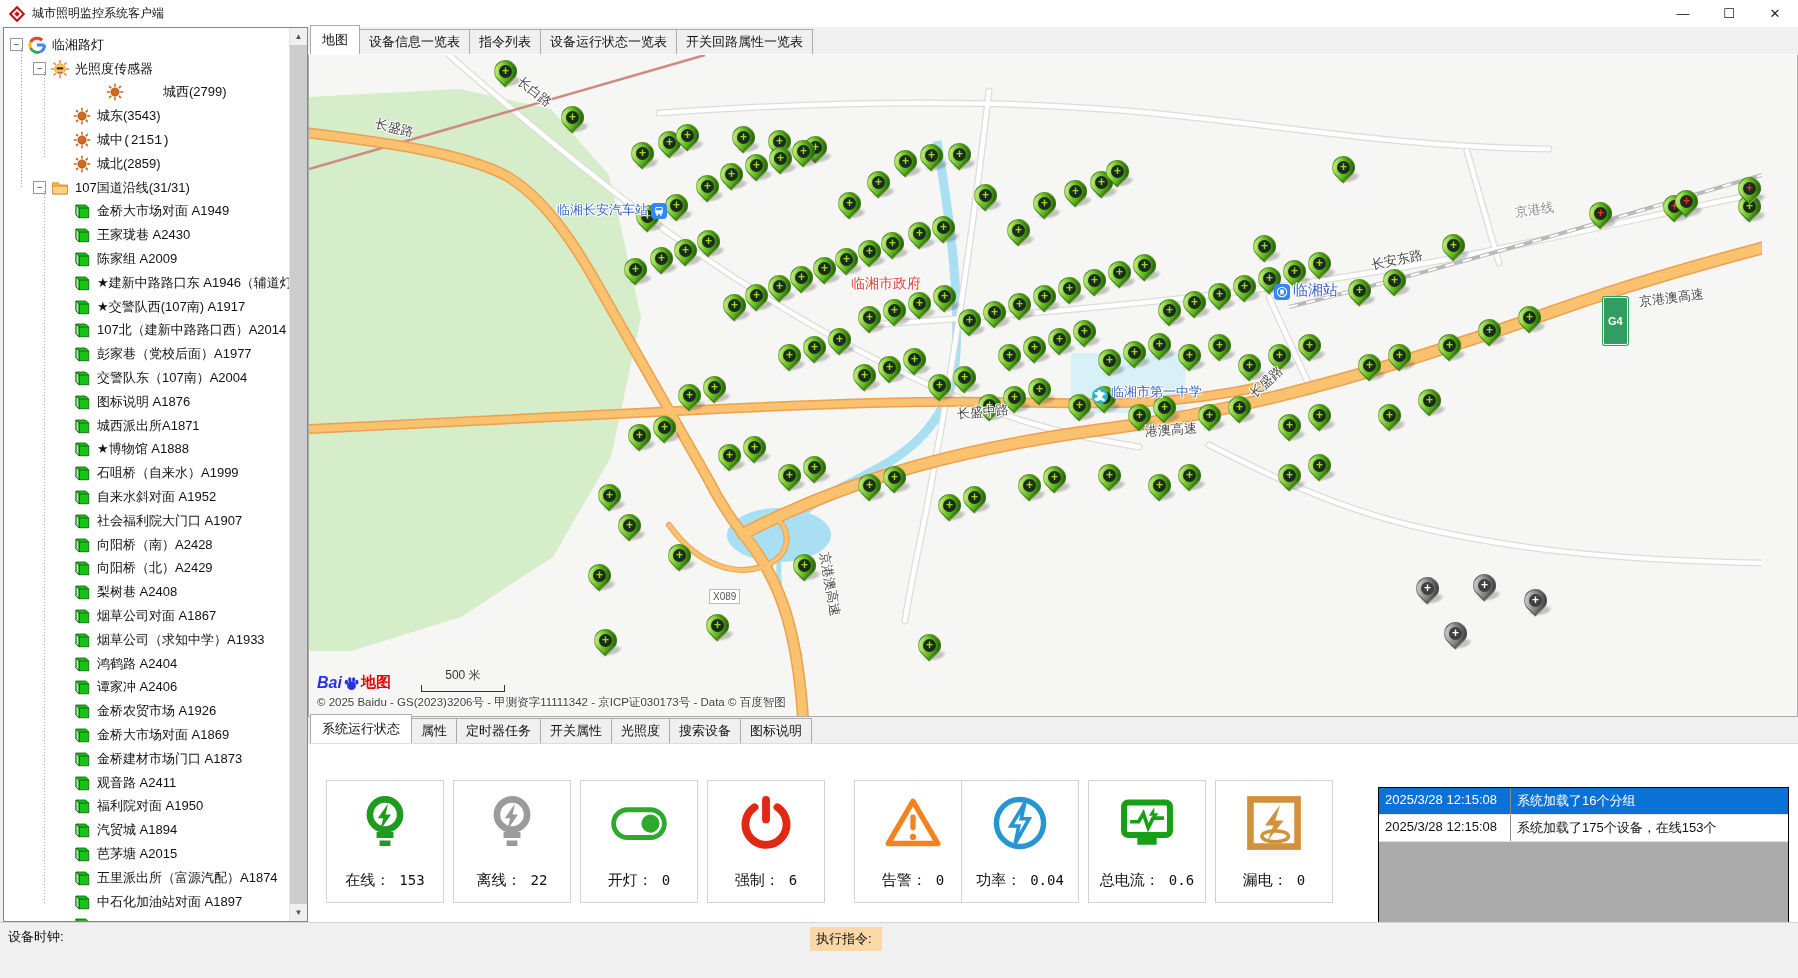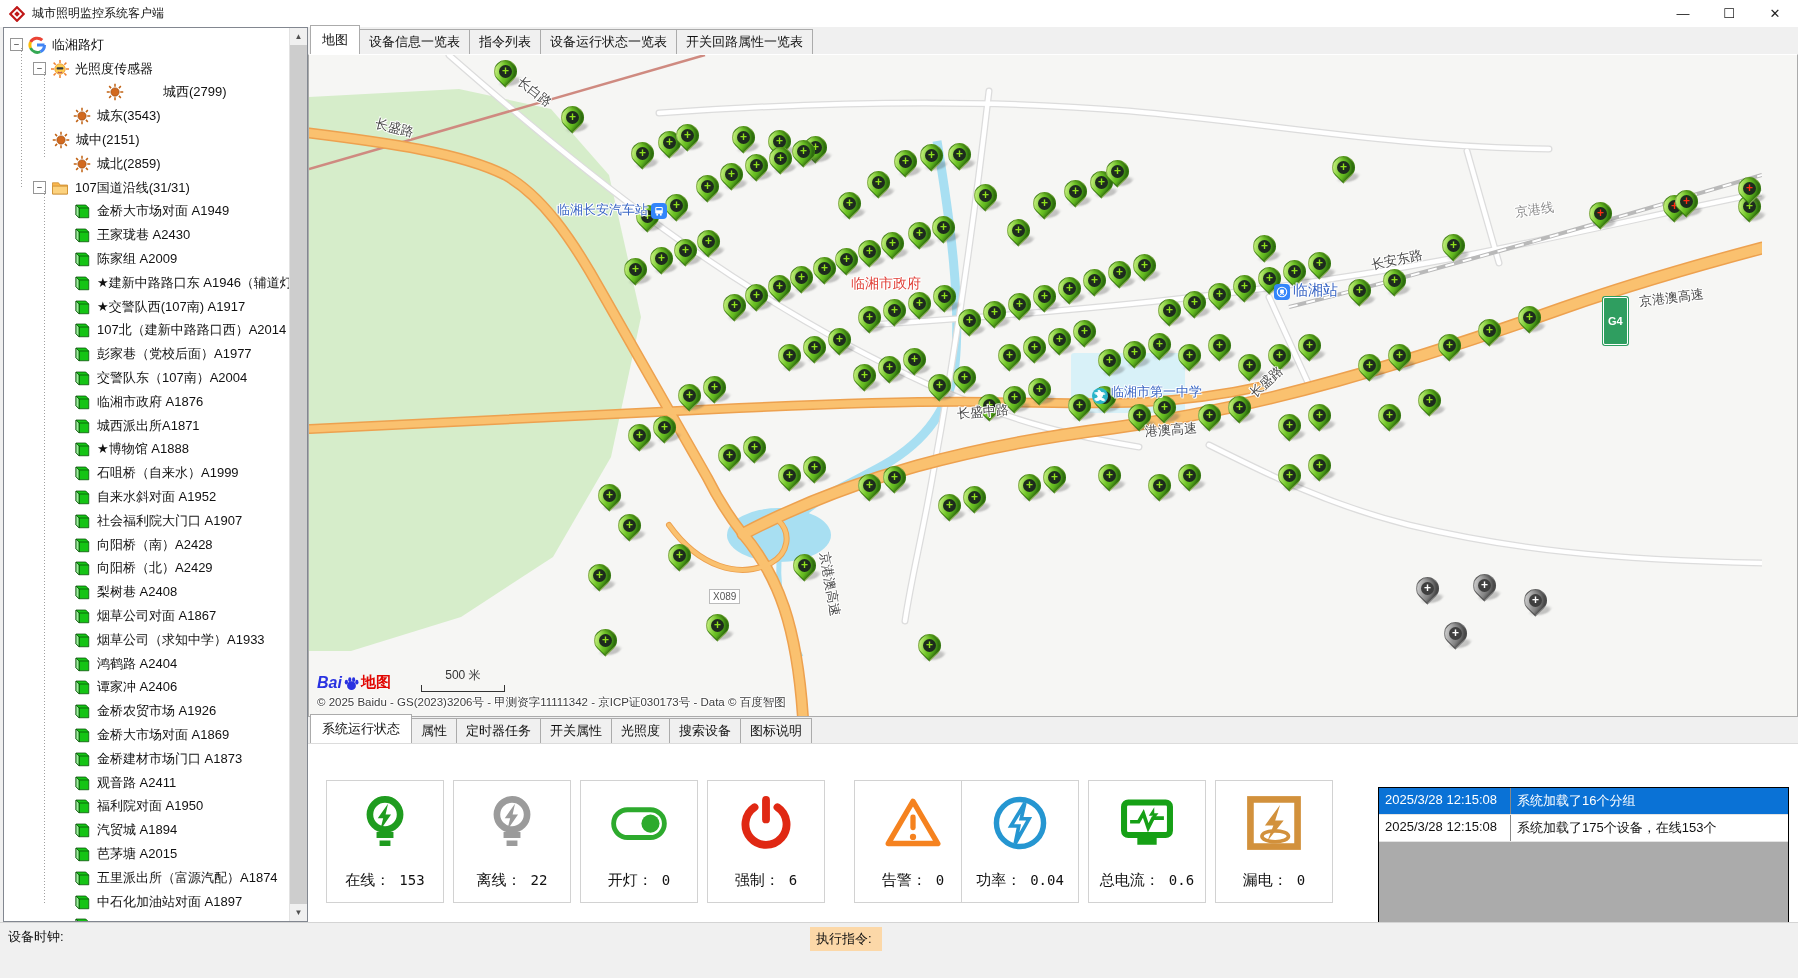--- a/index.html
+++ b/index.html
@@ -243,21 +243,21 @@
           </div>
           <div class="tree-row" style="padding-left: 52px;">
             <span class="expander-spacer"></span>
             <span class="ticon">
               <svg>
                 <use href="#sym-sun"></use>
               </svg>
             </span>
             <span class="tlabel">城东(3543)</span>
           </div>
-          <div class="tree-row" style="padding-left: 31px;">
+          <div class="tree-row" style="padding-left: 52px; font-family: Liberation Mono, monospace;">
             <span class="expander-spacer"></span>
             <span class="ticon">
               <svg>
                 <use href="#sym-sun"></use>
               </svg>
             </span>
             <span class="tlabel">城中(2151)</span>
           </div>
           <div class="tree-row" style="padding-left: 52px;">
             <span class="expander-spacer"></span>
@@ -349,21 +349,21 @@
             </span>
             <span class="tlabel">交警队东（107南）A2004</span>
           </div>
           <div class="tree-row" style="padding-left: 52px;">
             <span class="expander-spacer"></span>
             <span class="ticon">
               <svg>
                 <use href="#sym-device"></use>
               </svg>
             </span>
-            <span class="tlabel">临湘市政府 A1876</span>
+            <span class="tlabel">图标说明 A1876</span>
           </div>
           <div class="tree-row" style="padding-left: 52px;">
             <span class="expander-spacer"></span>
             <span class="ticon">
               <svg>
                 <use href="#sym-device"></use>
               </svg>
             </span>
             <span class="tlabel">城西派出所A1871</span>
           </div>

